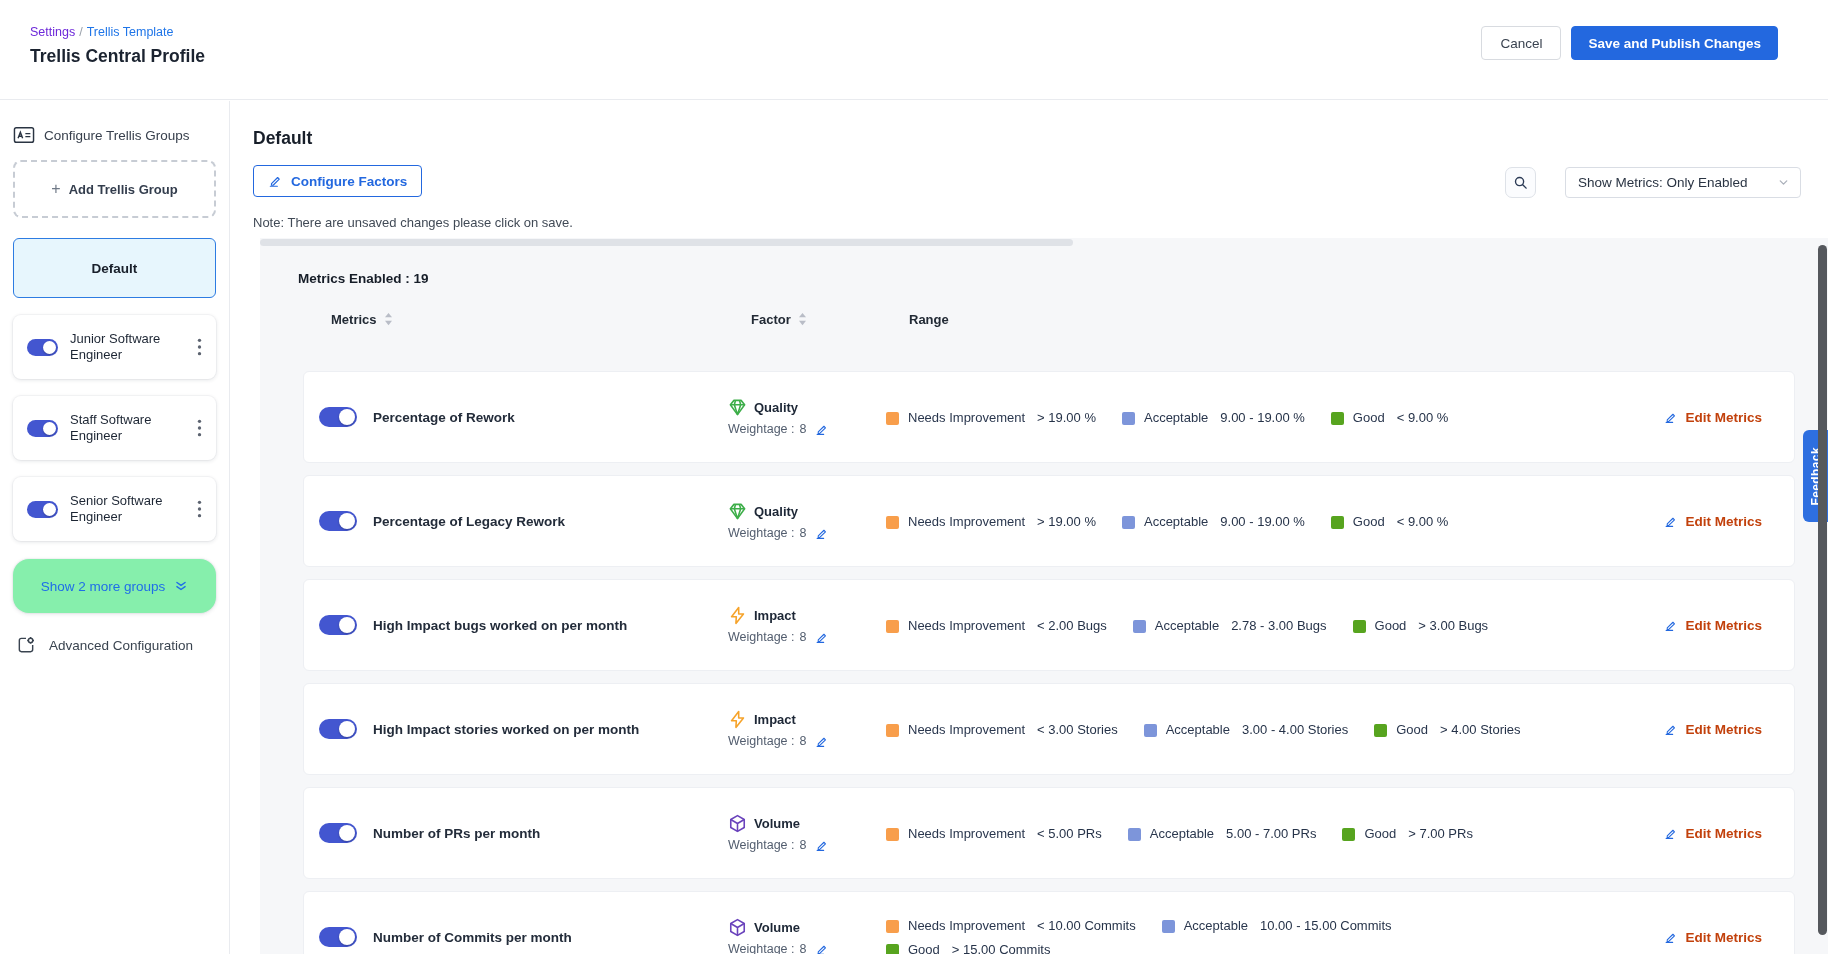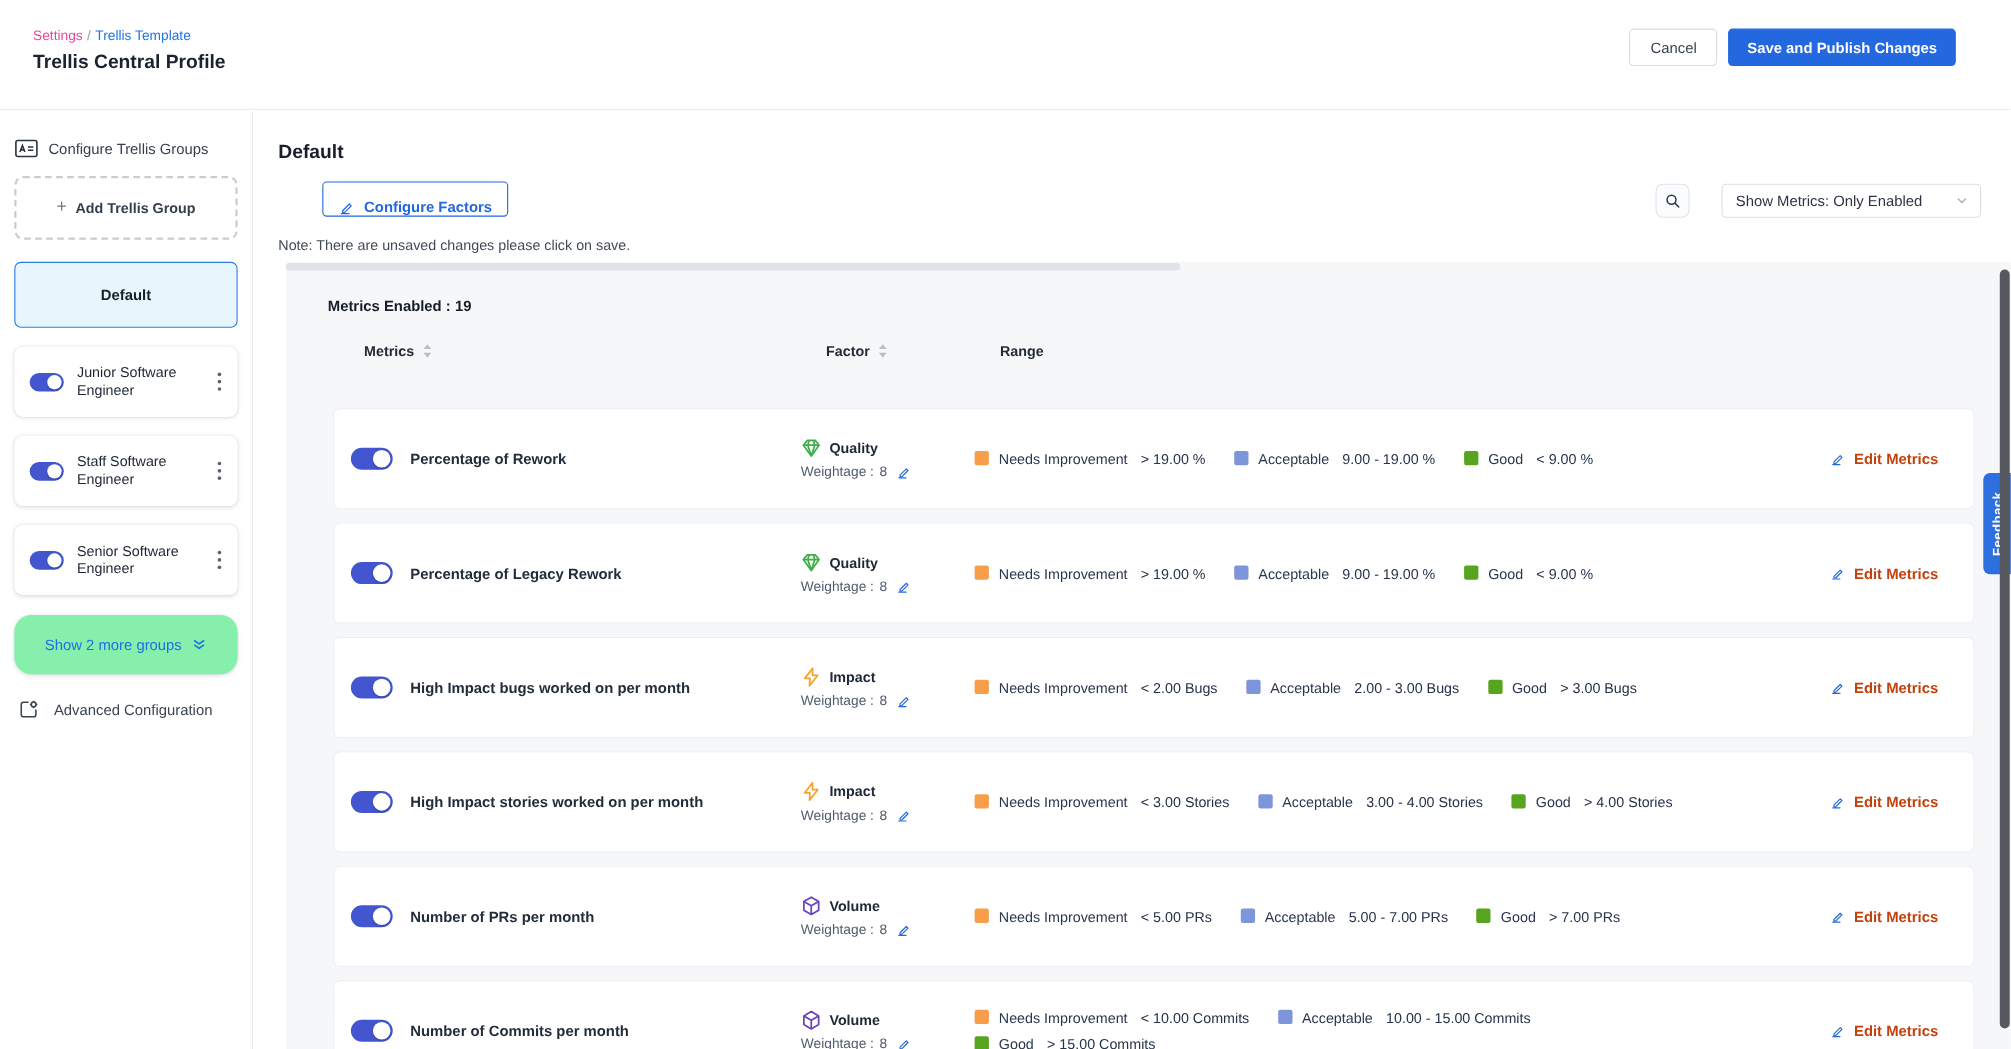--- a/index.html
+++ b/index.html
@@ -3,21 +3,21 @@
 <meta charset="utf-8">
 <style>
   * { margin:0; padding:0; box-sizing:border-box; }
   html,body { width:1828px; height:954px; overflow:hidden; background:#fff;
     font-family:"Liberation Sans", sans-serif; color:#222a35; }
 
   
   .topbar { position:absolute; left:0; top:0; width:1828px; height:100px; background:#fff;
     border-bottom:1px solid #e9ebef; z-index:3; }
   .crumbs { position:absolute; left:30px; top:25px; font-size:12.5px; }
-  .crumb-root { color:#ec4899; }
+  .crumb-root { color:#6d28d9; }
   .crumb-sep { color:#9aa1ab; margin:0 4px; }
   .crumb-cur { color:#1f75e8; cursor:pointer; }
   .page-title { position:absolute; left:30px; top:46px; font-size:17.5px; font-weight:700; color:#1b2330; }
   .topbtns { position:absolute; right:50px; top:26px; display:flex; gap:10px; }
   .btn-cancel { height:34px; padding:0 18px; background:#fff; border:1px solid #d8dbe0; border-radius:4px;
     font-size:13.5px; color:#3a4350; display:flex; align-items:center; cursor:pointer; }
   .btn-save { height:34px; padding:0 16px; background:#2368df; border:1px solid #2368df; border-radius:4px;
     font-size:13.5px; font-weight:600; color:#fff; display:flex; align-items:center; cursor:pointer; }
 
   
@@ -46,22 +46,22 @@
   .toggle { position:relative; width:38px; height:20px; border-radius:10px; background:#4356d0; flex:none; cursor:pointer; }
   .toggle .knob { position:absolute; top:2px; right:2px; width:16px; height:16px; border-radius:50%; background:#fff;
     box-shadow:0 1px 2px rgba(0,0,0,.25); }
   .toggle.sm { width:31px; height:17px; border-radius:9px; }
   .toggle.sm .knob { width:13px; height:13px; }
 
   
   .main { position:absolute; left:230px; top:101px; width:1598px; height:853px; background:#fff; }
   .group-title { position:absolute; left:23px; top:27px; font-size:17.5px; font-weight:700; color:#171e29; }
   .btn-configure { position:absolute; left:23px; top:64px; height:32px; padding:0 14px; background:#fff;
-    border:1px solid #2368df; border-radius:4px; display:flex; align-items:flex-end; gap:9px;
-    font-size:13.5px; font-weight:600; color:#2368df; cursor:pointer;margin-left:40px; }
+    border:1px solid #2368df; border-radius:4px; display:flex; align-items:center; gap:9px;
+    font-size:13.5px; font-weight:600; color:#2368df; cursor:pointer; }
   .note { position:absolute; left:23px; top:114px; font-size:13px; color:#414a56; }
   .search-btn { position:absolute; left:1275px; top:66px; width:31px; height:31px; background:#fbfcfe;
     border:1px solid #dee2e8; border-radius:7px; display:flex; align-items:center; justify-content:center; cursor:pointer; }
   .dropdown { position:absolute; left:1335px; top:66px; width:236px; height:31px; background:#fff;
     border:1px solid #d9dde4; border-radius:4px; display:flex; align-items:center; padding:0 10px 0 12px;
     font-size:13.5px; color:#2a3443; cursor:pointer; }
   .dropdown .dd-val { flex:1; }
 
   
   .table-wrap { position:absolute; left:30px; top:137px; width:1568px; height:716px; background:#f6f7f9; overflow:hidden; }
@@ -74,21 +74,21 @@
   .mrow { min-height:92px; background:#fff; border:1px solid #edeff3; border-radius:6px; margin-bottom:12px;
     display:grid; grid-template-columns:409px 158px 680px 1fr; align-items:center; padding:10px 32px 10px 15px; }
   .cell-metric { display:flex; align-items:center; gap:16px; }
   .mname { font-size:13.5px; font-weight:700; color:#232c3a; }
   .cell-factor { display:flex; flex-direction:column; gap:5px; }
   .fline { display:flex; align-items:center; gap:7px; }
   .fname { font-size:13px; font-weight:700; color:#1d2736; }
   .wline { display:flex; align-items:center; gap:5px; font-size:12.5px; color:#525d6e; }
   .wedit { margin-left:4px; cursor:pointer; display:flex; }
   .cell-range { display:flex; flex-wrap:wrap; align-items:center; column-gap:26px; row-gap:9px; max-width:680px; }
-  .rgroup { display:flex; align-items:flex-start; gap:9px; white-space:nowrap; }
+  .rgroup { display:flex; align-items:flex-end; gap:9px; white-space:nowrap; }
   .sq { width:13px; height:13px; border-radius:2px; flex:none; }
   .rlabel { font-size:13px; color:#2a374e; }
   .rval { font-size:13px; color:#263349; margin-left:3px; }
   .cell-edit { justify-self:end; }
   .editlink { display:flex; align-items:center; gap:8px; font-size:13.5px; font-weight:600; color:#c2410c; cursor:pointer; }
 
   
   .feedback-tab { position:absolute; left:1803px; top:430px; width:25px; height:92px; background:#2e6fe0;
     border-radius:6px 0 0 6px; z-index:5; display:flex; align-items:center; justify-content:center; cursor:pointer; }
   .feedback-tab span { writing-mode:vertical-rl; transform:rotate(180deg); color:#fff; font-size:12px;
@@ -398,21 +398,21 @@
     <div class="cell-range">
 
       <span class="rgroup">
         <span class="sq" style="background:#F89E4B"></span>
         <span class="rlabel">Needs Improvement</span>
         <span class="rval">&lt; 2.00 Bugs</span>
       </span>
       <span class="rgroup">
         <span class="sq" style="background:#7D95DA"></span>
         <span class="rlabel">Acceptable</span>
-        <span class="rval">2.00 - 3.00 Bugs</span>
+        <span class="rval">2.78 - 3.00 Bugs</span>
       </span>
       <span class="rgroup">
         <span class="sq" style="background:#57A41F"></span>
         <span class="rlabel">Good</span>
         <span class="rval">&gt; 3.00 Bugs</span>
       </span>
     </div>
     <div class="cell-edit">
       <a class="editlink">
         <span style="display:flex">

